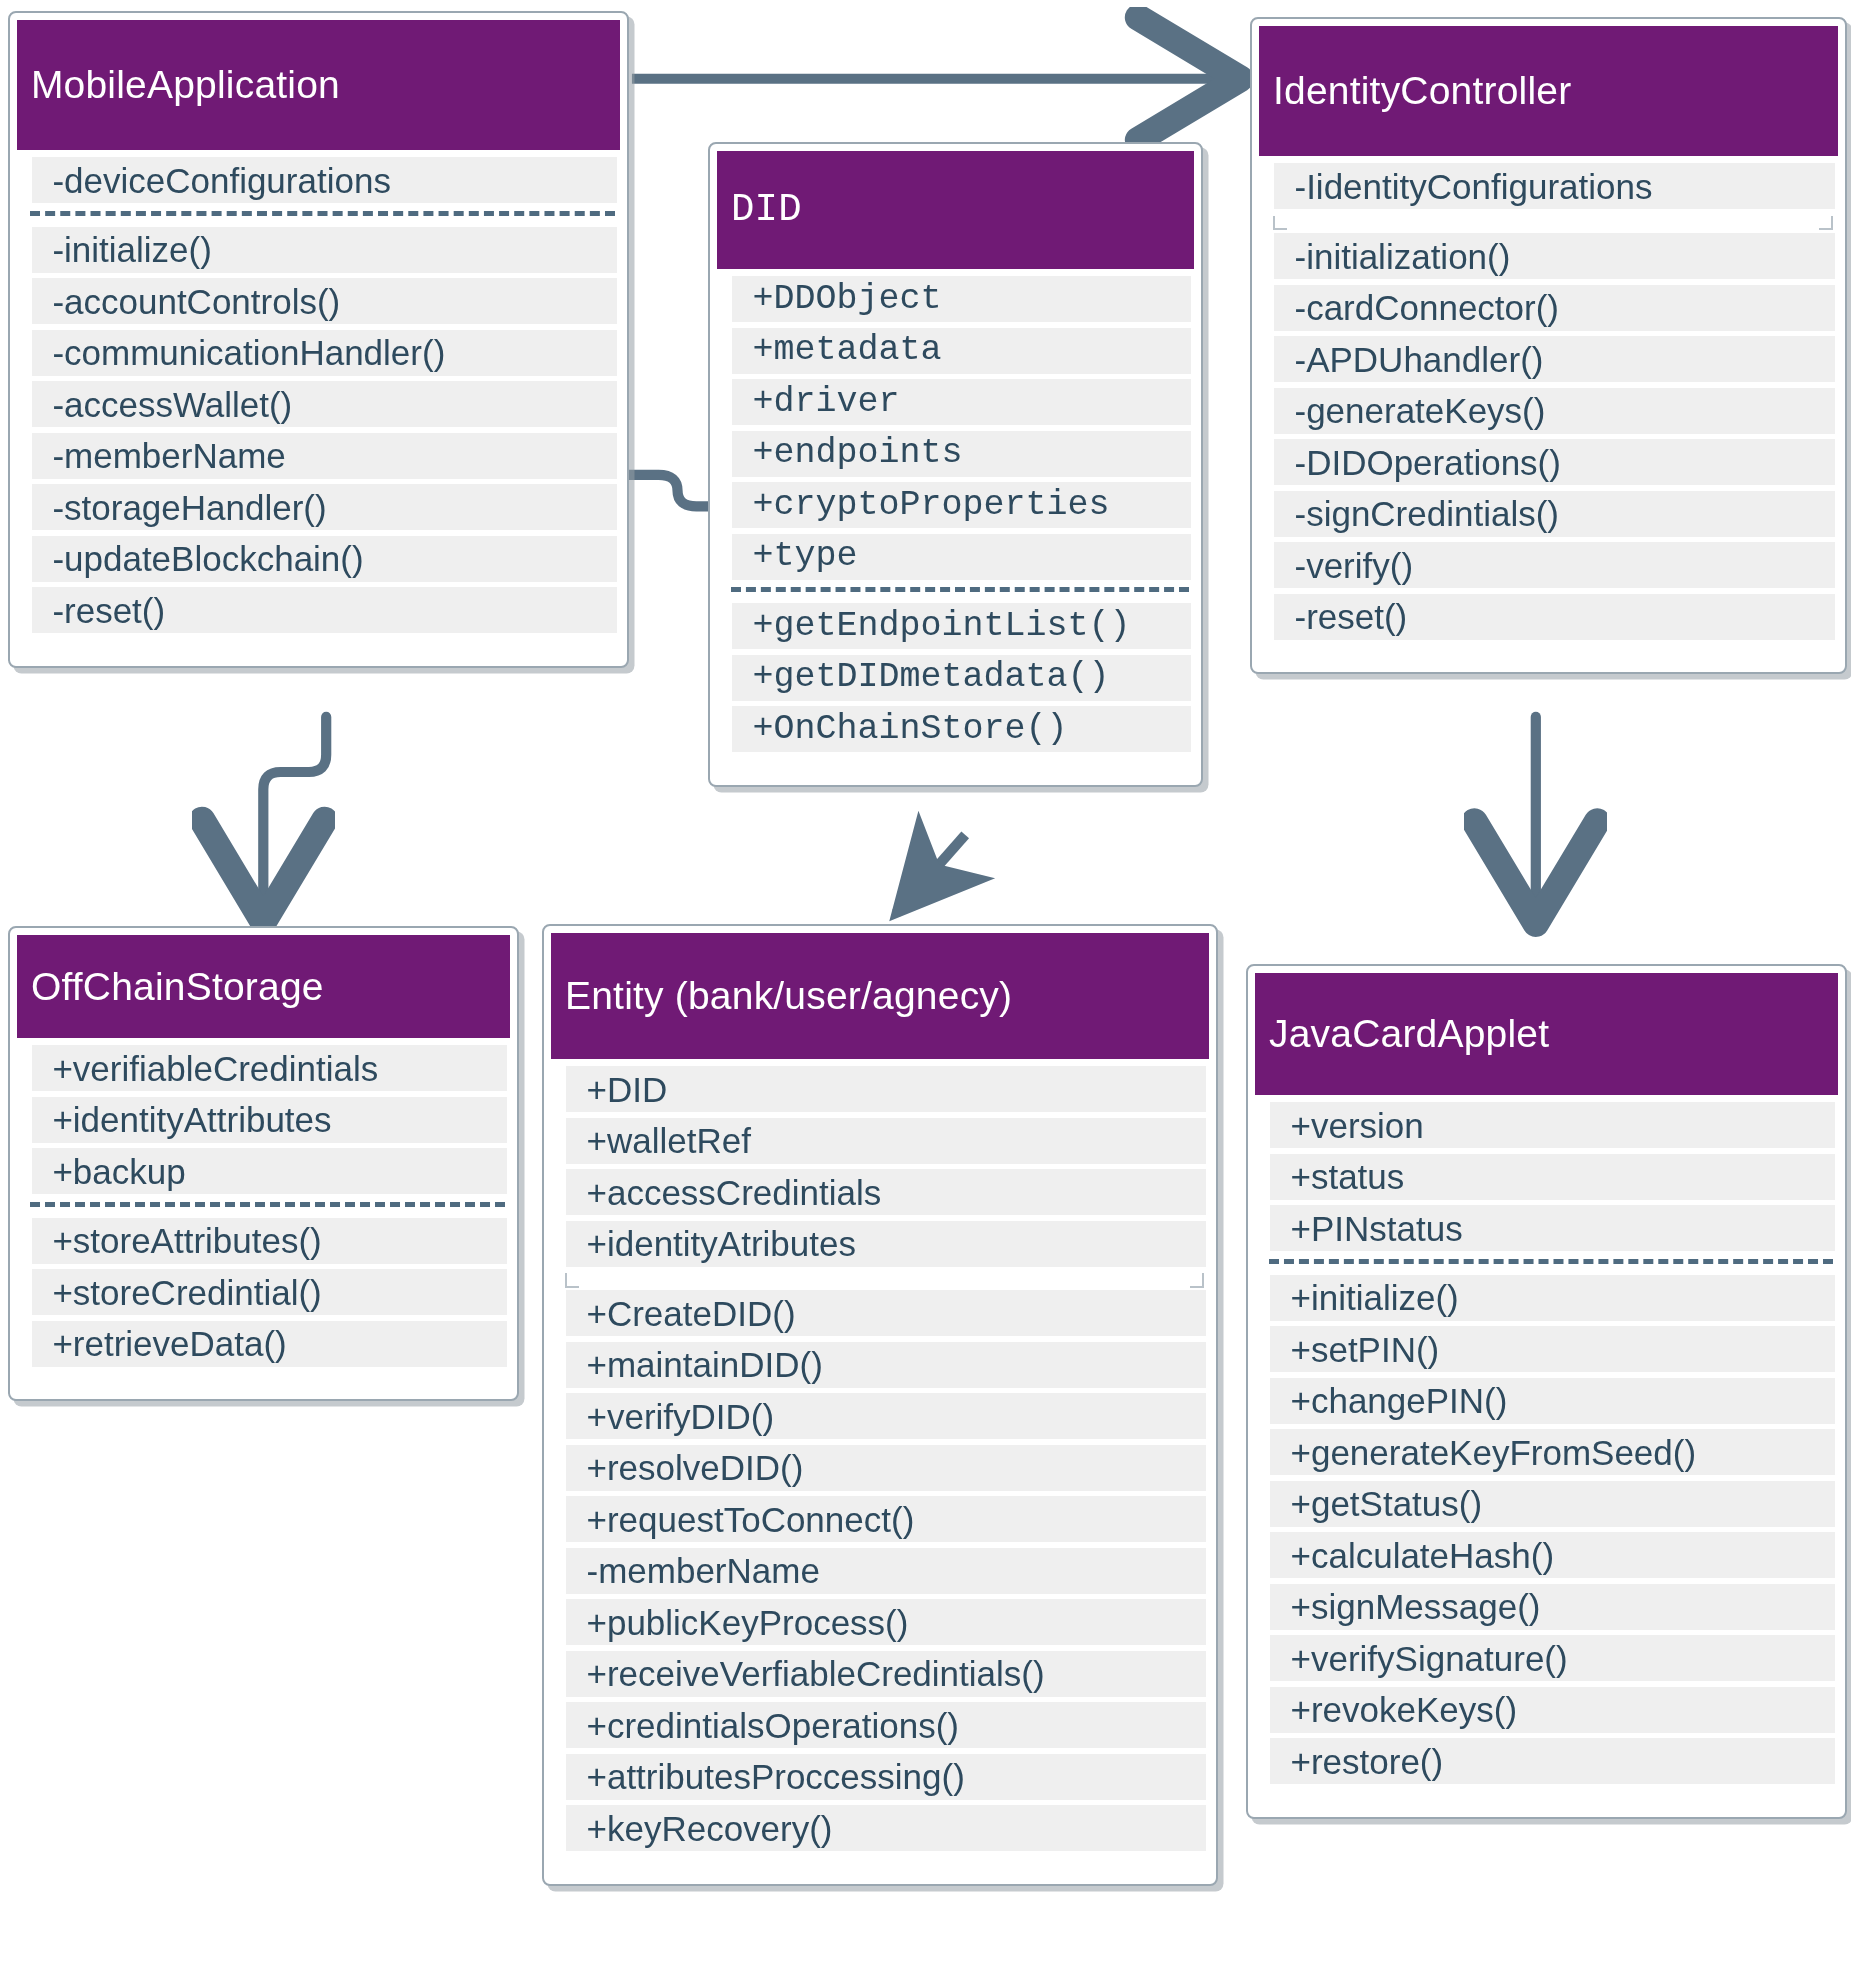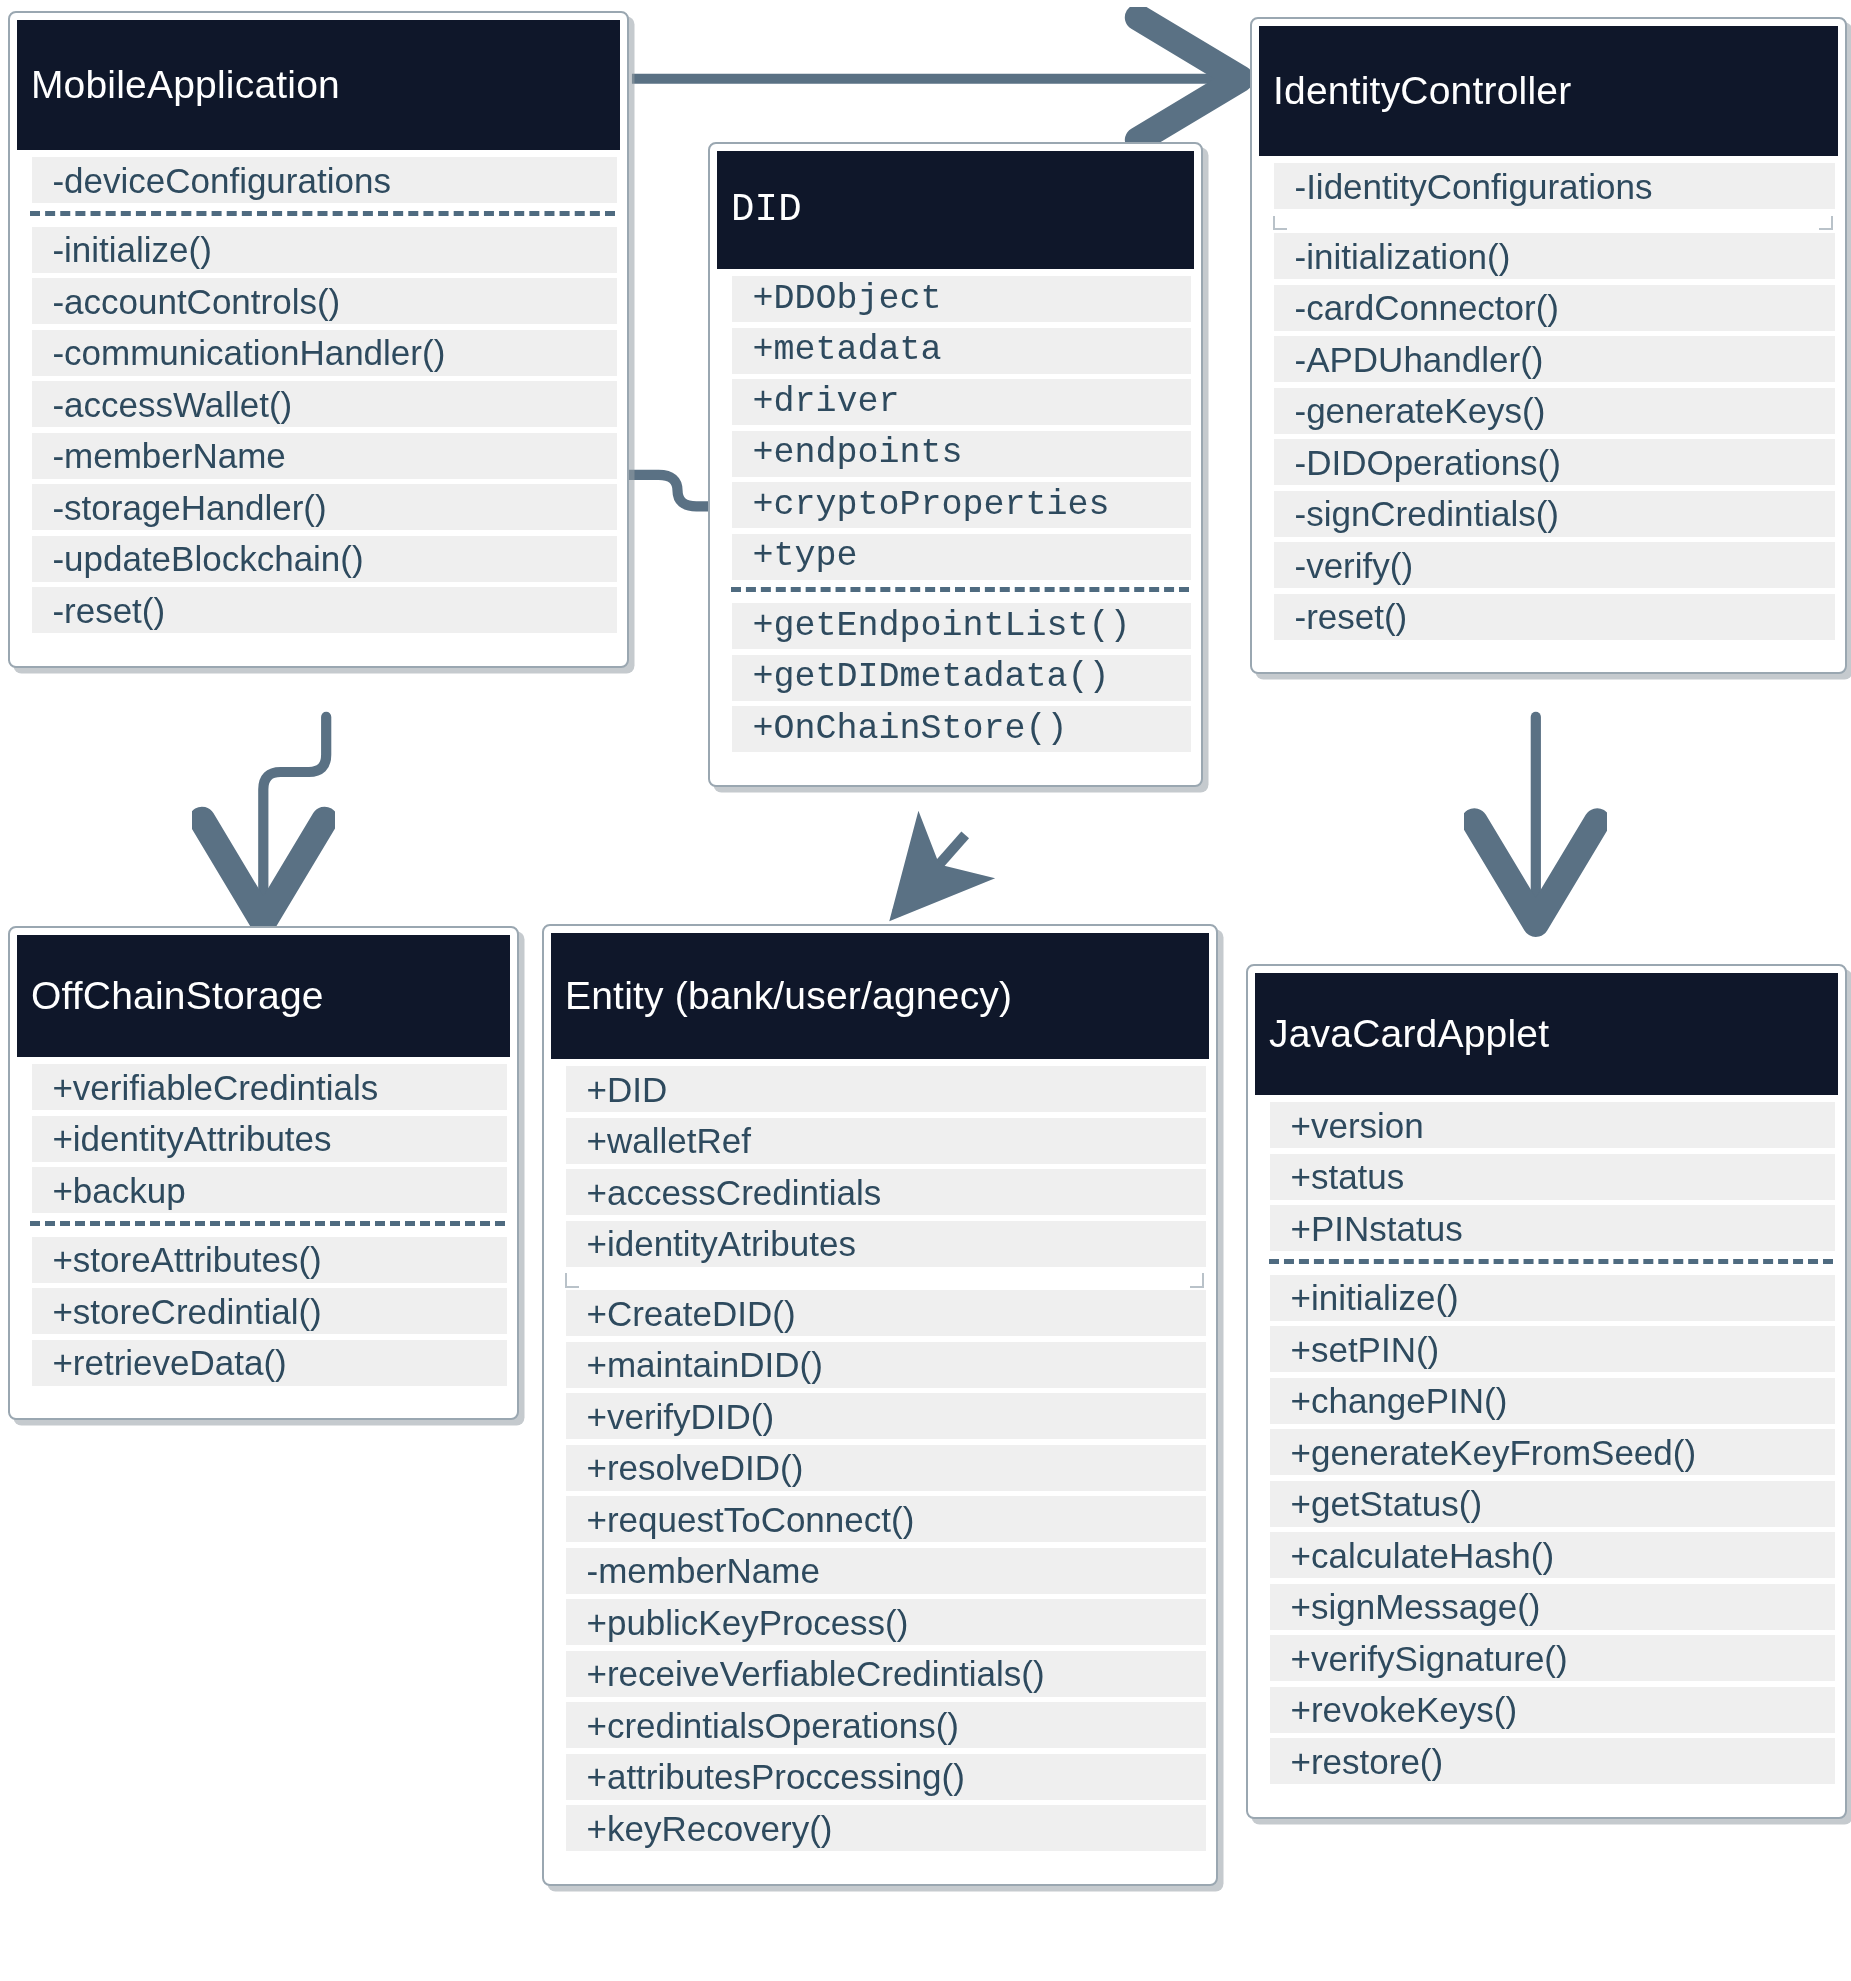--- a/index.html
+++ b/index.html
@@ -37,21 +37,21 @@
     box-sizing: border-box;
     background: #ffffff;
     border: 2.4px solid #9aa7b1;
     border-radius: 7.9px;
     box-shadow: 5.5px 5.5px 0 0 rgba(150,158,165,0.55);
     padding: 0;
   }
   .uml-header {
     box-sizing: border-box;
     margin: 7px 7px 0 7px;
-    background: #0f172a;
+    background: #701a75;
     color: #ffffff;
     display: flex;
     align-items: center;
     padding: 0 14px;
     font-size: 39px;
     letter-spacing: 0.2px;
     white-space: nowrap;
     overflow: hidden;
   }
   .uml-body {
@@ -104,21 +104,21 @@
   #box-mobileapplication { left: 7.9px;   top: 11px;   width: 621px;  }
   #box-mobileapplication .uml-header { height: 130px; }
 
   #box-did              { left: 708px;  top: 142px;  width: 495px; font-family: Liberation Mono, monospace;  }
   #box-did .uml-header  { height: 118px; }
 
   #box-identitycontroller { left: 1250px; top: 17.3px;  width: 597px; }
   #box-identitycontroller .uml-header { height: 130px; }
 
   #box-offchainstorage  { left: 7.9px;   top: 926px; width: 511px;  }
-  #box-offchainstorage .uml-header { height: 122px; }
+  #box-offchainstorage .uml-header { height: 103px; }
 
   #box-entity           { left: 542px;  top: 924px; width: 676px;  }
   #box-entity .uml-header { height: 126px; }
 
   #box-javacardapplet   { left: 1246px; top: 964px; width: 601px;  }
   #box-javacardapplet .uml-header { height: 122px; }
 </style>
 </head>
 <body>
 

